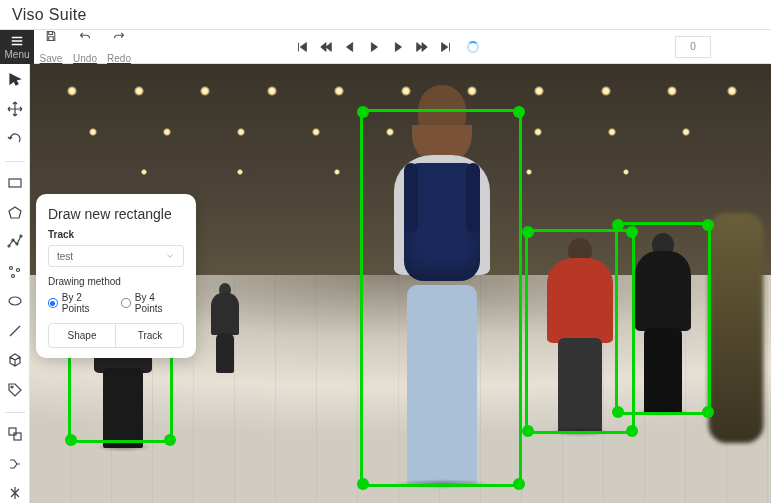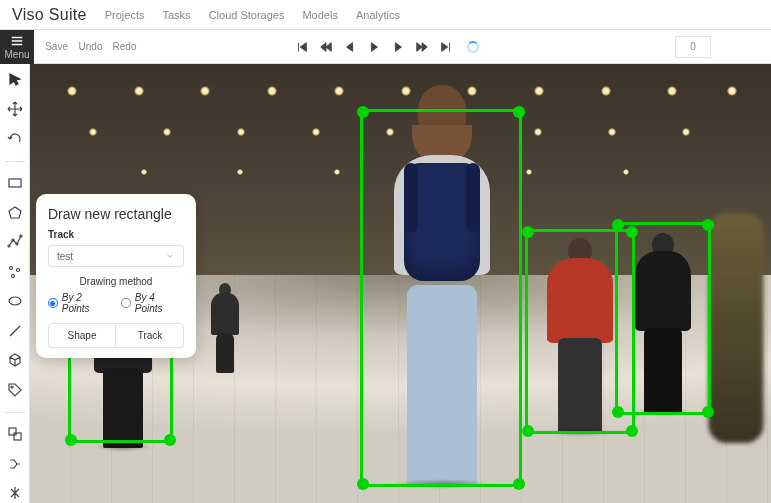--- a/index.html
+++ b/index.html
@@ -16,21 +16,21 @@
   
   .topnav{height:30px;border-bottom:1px solid var(--border);display:flex;align-items:center;padding:0 12px;gap:18px;}
   .brand{font-size:16px;font-weight:400;letter-spacing:.3px;}
   .navlinks{display:flex;gap:18px;color:var(--muted);font-size:11px;}
   .navlinks span{cursor:pointer;}
   
   .actionbar{height:34px;border-bottom:1px solid var(--border);display:flex;align-items:center;position:relative;}
   .menu-btn{width:34px;height:34px;background:#2b2b2b;color:#fff;display:flex;flex-direction:column;align-items:center;justify-content:center;gap:1px;}
   .menu-btn svg{width:14px;height:14px;}
   .menu-btn .lbl,.actbtn .lbl{font-size:10px;color:#bbb;}
-  .actbtn{width:34px;height:34px;display:flex;flex-direction:row;align-items:center;justify-content:center;gap:11px;cursor:pointer;}
+  .actbtn{width:34px;height:34px;display:flex;flex-direction:column;align-items:center;justify-content:center;gap:11px;cursor:pointer;text-decoration:underline;}
   .actbtn svg{width:14px;height:14px;stroke:#555;fill:none;stroke-width:1.5;}
   .actbtn .lbl{color:var(--muted);}
   .playback{position:absolute;left:50%;transform:translateX(-50%);display:flex;align-items:center;gap:6px;}
   .playback .pb{width:18px;height:18px;display:flex;align-items:center;justify-content:center;cursor:pointer;}
   .playback svg{width:14px;height:14px;fill:#444;stroke:#444;}
   .spinner{width:12px;height:12px;border:2px solid #bfe0ff;border-top-color:#3aa0ff;border-radius:50%;margin-left:6px;}
   .fileinfo{position:absolute;right:110px;display:flex;align-items:center;gap:6px;color:var(--muted);font-size:10px;border:1px solid var(--border);height:22px;padding:0 50px 0 12px;border-radius:2px;min-width:130px;justify-content:center;}
   .fileinfo svg{width:10px;height:10px;stroke:#aaa;fill:none;}
   .pagefield{position:absolute;right:60px;width:36px;height:22px;border:1px solid var(--border);display:flex;align-items:center;justify-content:center;font-size:10px;color:var(--muted);}
   
@@ -59,42 +59,35 @@
   .bbox{position:absolute;border:3px solid var(--green);}
   .bbox .h{position:absolute;width:12px;height:12px;border-radius:50%;background:var(--green);}
   .bbox .tl{top:-6px;left:-6px;} .bbox .tr{top:-6px;right:-6px;}
   .bbox .bl{bottom:-6px;left:-6px;} .bbox .br{bottom:-6px;right:-6px;}
   
   .popup{position:absolute;top:130px;left:6px;width:160px;background:#fff;border-radius:10px;box-shadow:0 4px 16px rgba(0,0,0,.18);padding:12px 12px 10px;font-size:10px;}
   .popup .title{font-size:14px;font-weight:500;margin-bottom:7px;}
   .popup .subtitle{font-size:10px;font-weight:600;margin-bottom:5px;}
   .popup .select{border:1px solid var(--border);border-radius:3px;height:22px;display:flex;align-items:center;justify-content:space-between;padding:0 8px;color:#666;margin-bottom:9px;cursor:pointer;}
   .popup .select svg{width:10px;height:10px;stroke:#888;fill:none;}
-  .popup .sect{font-size:10px;font-weight:500;margin-bottom:5px;text-align:center;}
+  .popup .sect{font-size:10px;font-weight:500;margin-bottom:5px;}
   .popup .radios{display:flex;gap:10px;margin-bottom:9px;}
-  .radio{display:flex;align-items:center;gap:4px;cursor:pointer;font-style:italic;}
+  .radio{display:flex;align-items:center;gap:4px;cursor:pointer;}
   .radio .dot{width:10px;height:10px;border-radius:50%;border:1.5px solid #888;display:flex;align-items:center;justify-content:center;}
   .radio.checked .dot{border-color:var(--accent);}
   .radio.checked .dot::after{content:"";width:5px;height:5px;border-radius:50%;background:var(--accent);}
   .popup .btnrow{display:flex;gap:1px;border:1px solid var(--border);border-radius:4px;overflow:hidden;}
   .popup .btn{flex:1;text-align:center;padding:6px 0;font-size:10px;cursor:pointer;}
   .popup .btn:first-child{border-right:1px solid var(--border);}
 </style>
 </head>
 <body>
 
 <div class="topnav">
   <div class="brand">Viso Suite</div>
-  <div class="navlinks">
-    <span>Projects</span>
-    <span>Tasks</span>
-    <span>Cloud Storages</span>
-    <span>Models</span>
-    <span>Analytics</span>
-  </div>
 </div>
 
 <div class="actionbar">
   <div class="menu-btn">
     <svg viewBox="0 0 16 16">
         <path d="M2 4h12M2 8h12M2 12h12" stroke="#fff" stroke-width="1.5"></path>
       </svg>
     <span class="lbl">Menu</span>
   </div>
   <div class="actbtn">

